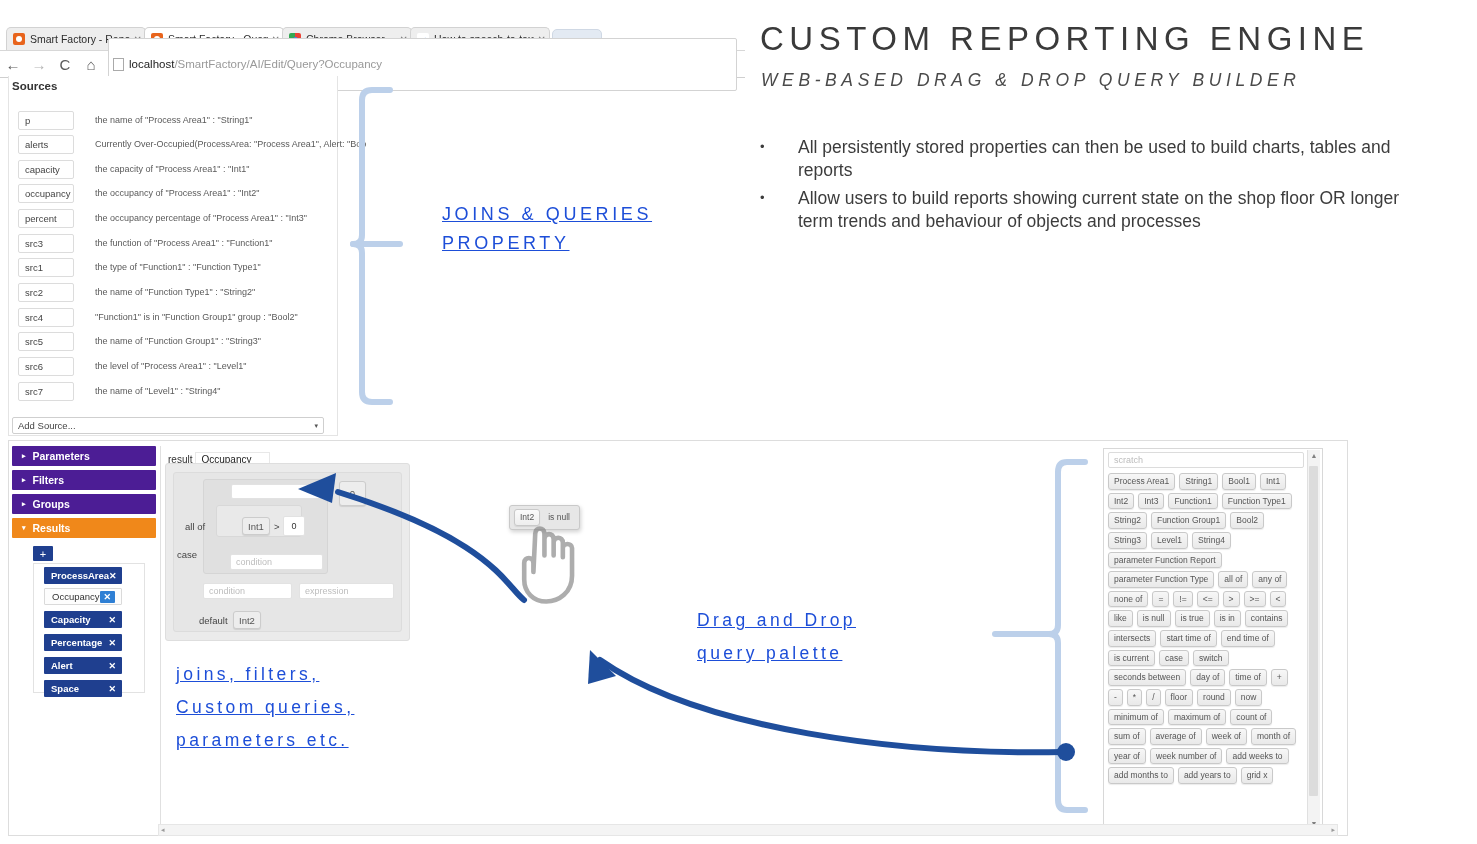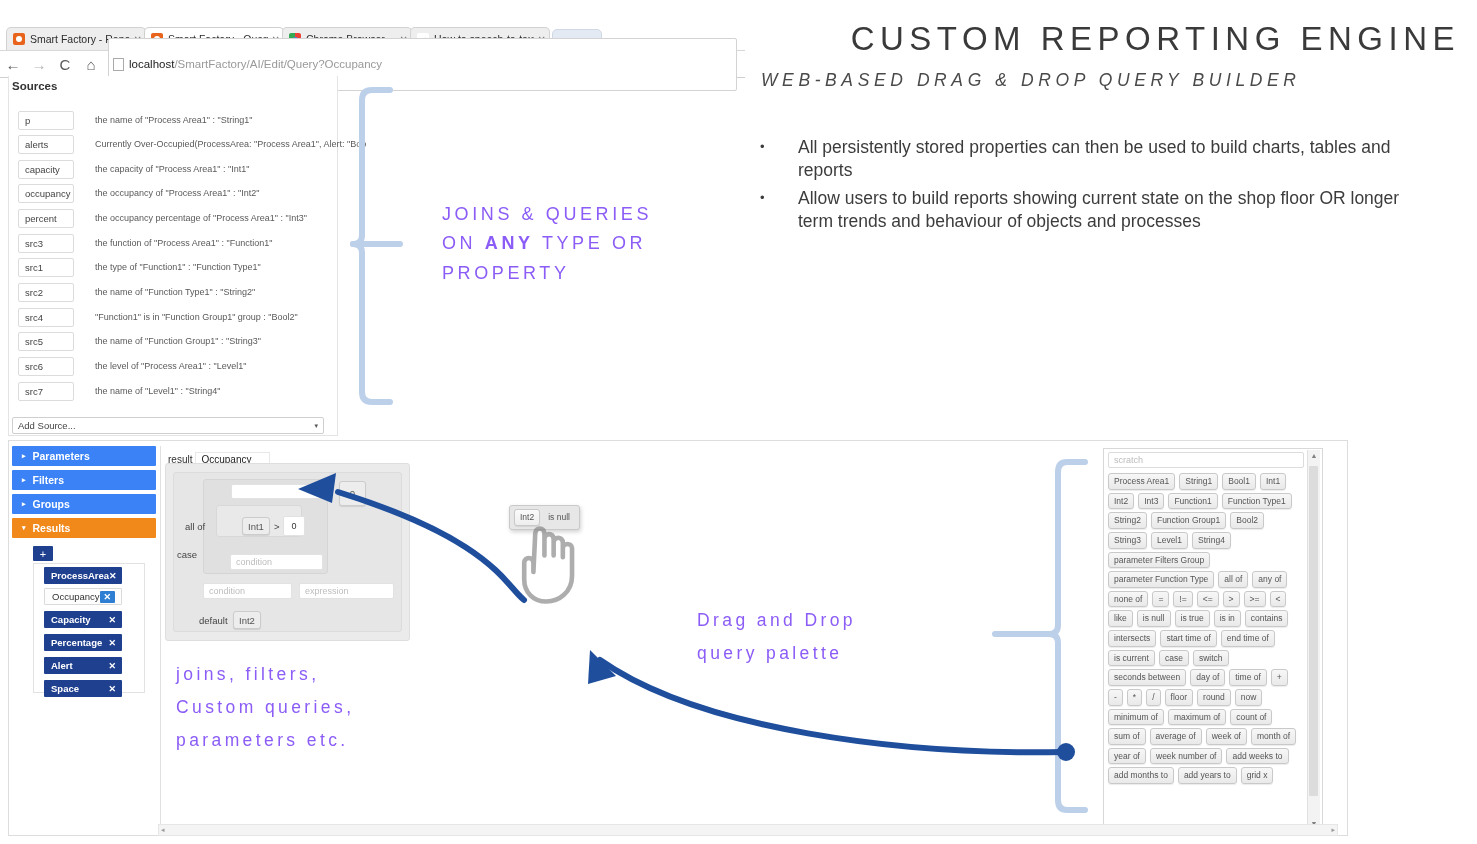--- a/index.html
+++ b/index.html
@@ -93,21 +93,21 @@
 
   
   .app-panel{
     position:absolute;left:8px;top:440px;width:1340px;height:396px;
     background:#ffffff;border:1px solid #dddddd;box-sizing:border-box;
   }
   
   .leftnav{position:absolute;left:12px;top:446px;width:144px;}
   .acc{
     height:20px;margin-bottom:4px;
-    background:#3b82f6;color:#fff;font-size:10.5px;font-weight:bold;
+    background:#4c1d95;color:#fff;font-size:10.5px;font-weight:bold;
     display:flex;align-items:center;padding-left:10px;box-sizing:border-box;
     border-radius:1px;
   }
   .acc.active{background:#f0881a;}
   .acc .tri{font-size:7px;margin-right:7px;}
   .plusbtn{
     position:absolute;left:33px;top:546px;width:20px;height:15px;background:#1f3f8f;color:#fff;
     font-size:11px;display:flex;align-items:center;justify-content:center;border-radius:1px;
   }
   .resultbox{
@@ -205,39 +205,38 @@
     padding:3px 4px;display:flex;gap:3px;align-items:center;
     box-shadow:1px 2px 4px rgba(0,0,0,.18);
   }
   .dragghost .chip{background:linear-gradient(#fbfbfb,#eeeeee);}
 
   
   .maintitle{
     position:absolute;left:760px;top:20px;width:700px;
     font-size:33px;letter-spacing:5.5px;color:#3a3a3a;font-weight:400;
     white-space:nowrap;
-    text-align:right;
   }
   .subtitle{
     position:absolute;left:761px;top:70px;width:700px;
     font-size:17.5px;letter-spacing:4.6px;color:#4a4a4a;font-weight:400;
     white-space:nowrap;
     font-style:italic;
   }
   .bullets{position:absolute;left:760px;top:136px;width:660px;}
   .bullet{
     display:flex;margin-bottom:4px;
     font-size:17.5px;color:#3c3c3c;line-height:1.33;
   }
   .bullet .dot{width:38px;flex:0 0 auto;font-size:13px;line-height:1.7;color:#3c3c3c;}
   .bullet .btxt{flex:1 1 auto;}
 
   
   .callout{
-    position:absolute;color:#8b5cf6;font-weight:400;
+    position:absolute;color:#1d4ed8;font-weight:400;text-decoration:underline;
   }
   .co-joins{left:442px;top:200px;font-size:18px;letter-spacing:3.6px;line-height:1.63;}
   .co-joins b{font-weight:bold;}
   .co-custom{left:176px;top:658px;font-size:17.5px;letter-spacing:3.4px;line-height:1.88;}
   .co-drag{left:697px;top:604px;font-size:17.5px;letter-spacing:3.4px;line-height:1.88;}
 
   svg.overlay{position:absolute;left:0;top:0;width:1477px;height:844px;pointer-events:none;}
 </style>
 </head>
 <body>
@@ -442,21 +441,21 @@
       <span class="chip">Int2</span>
       <span class="chip">Int3</span>
       <span class="chip">Function1</span>
       <span class="chip">Function Type1</span>
       <span class="chip">String2</span>
       <span class="chip">Function Group1</span>
       <span class="chip">Bool2</span>
       <span class="chip">String3</span>
       <span class="chip">Level1</span>
       <span class="chip">String4</span>
-      <span class="chip">parameter Filters Group</span>
+      <span class="chip">parameter Function Report</span>
       <span class="chip">parameter Function Type</span>
       <span class="chip">all of</span>
       <span class="chip">any of</span>
       <span class="chip">none of</span>
       <span class="chip">=</span>
       <span class="chip">!=</span>
       <span class="chip">&lt;=</span>
       <span class="chip">&gt;</span>
       <span class="chip">&gt;=</span>
       <span class="chip">&lt;</span>
@@ -521,21 +520,20 @@
       <span class="btxt">All persistently stored properties can then be used to build charts, tables and reports</span>
     </div>
     <div class="bullet">
       <span class="dot">•</span>
       <span class="btxt">Allow users to build reports showing current state on the shop floor OR longer term trends and behaviour of objects and processes</span>
     </div>
   </div>
 
   <div class="callout co-joins">
     <div>JOINS &amp; QUERIES</div>
-    <div><span>ON </span><b>ANY</b><span> TYPE OR</span></div>
     <div>PROPERTY</div>
   </div>
 
   <div class="callout co-custom">
     <div>joins, filters,</div>
     <div>Custom queries,</div>
     <div>parameters etc.</div>
   </div>
 
   <div class="callout co-drag">

